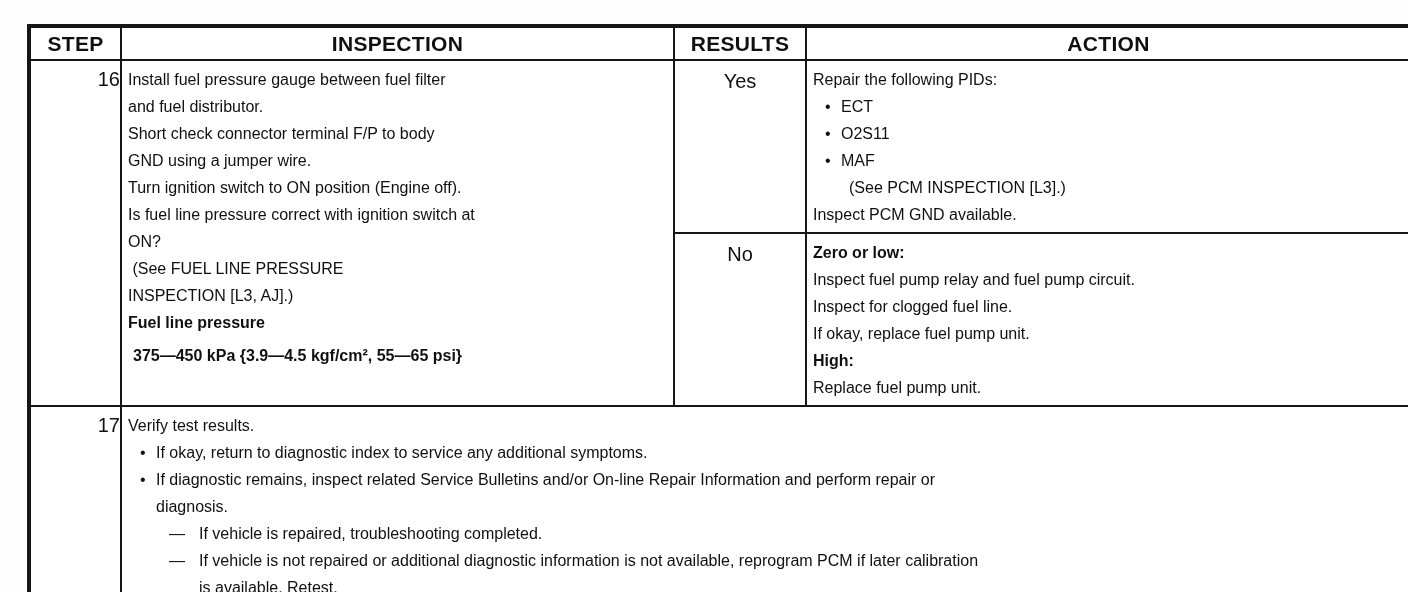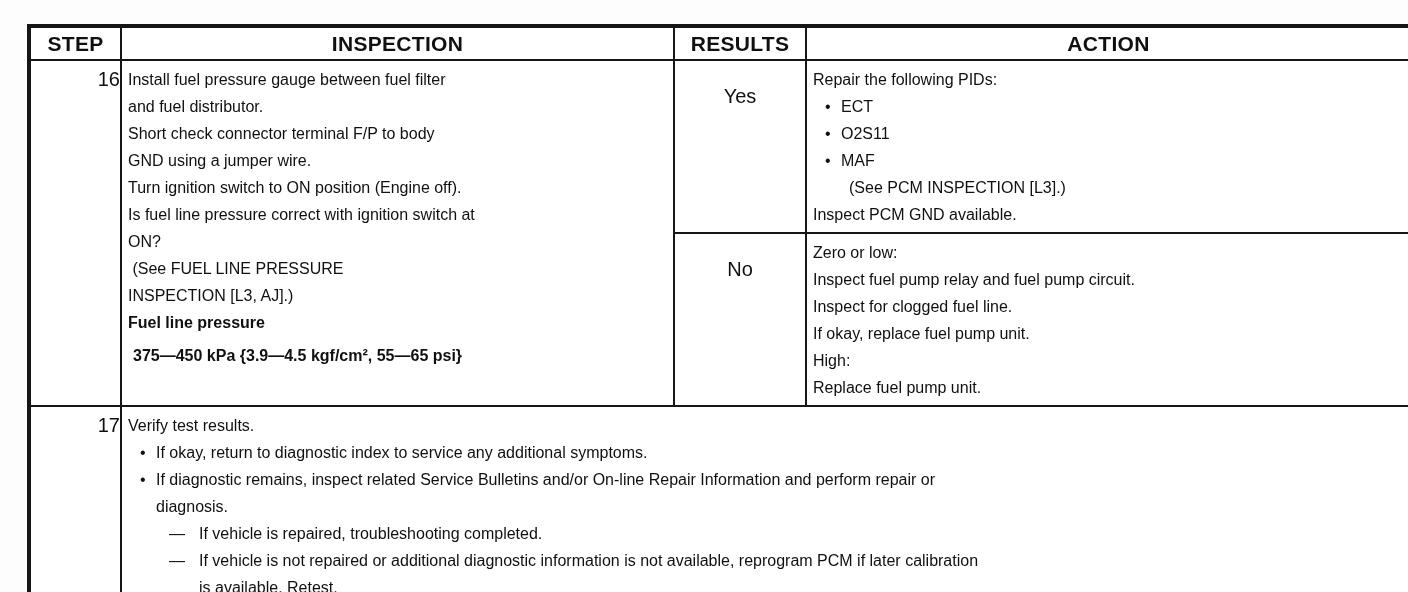--- a/index.html
+++ b/index.html
@@ -22,25 +22,25 @@
   table.ts { border-width:4px; }
 
   th.hdr {
     height:34px; font-size:21px; font-weight:bold;
     text-align:center; vertical-align:middle;
     letter-spacing:0.3px; border-bottom-width:3px;
   }
   td { vertical-align:top; font-size:16px; line-height:27px; }
 
   td.step-cell  { text-align:right; padding-top:5px; font-size:20px; }
-  td.result-cell{ text-align:center; padding-top:22px; font-size:20px; }
+  td.result-cell{ text-align:center; padding-top:7px; font-size:20px; }
   td.body-cell  { padding:5px 4px 4px 6px; }
 
   .prewrap { white-space:pre-wrap; }
-  .bold { font-weight:normal; }
+  .bold { font-weight:bold; }
 
   .spec-title { font-weight:bold; }
   .spec-value { font-weight:bold; padding-left:5px; margin-top:6px; white-space:pre-wrap; }
 
   .bullet-row { display:flex; }
   .bullet-row .glyph { flex:0 0 28px; padding-left:12px; }
   .bullet-row .btext { flex:1 1 auto; white-space:pre-wrap; }
 
   .dash-row { display:flex; padding-left:41px; }
   .dash-row .glyph { flex:0 0 30px; }

